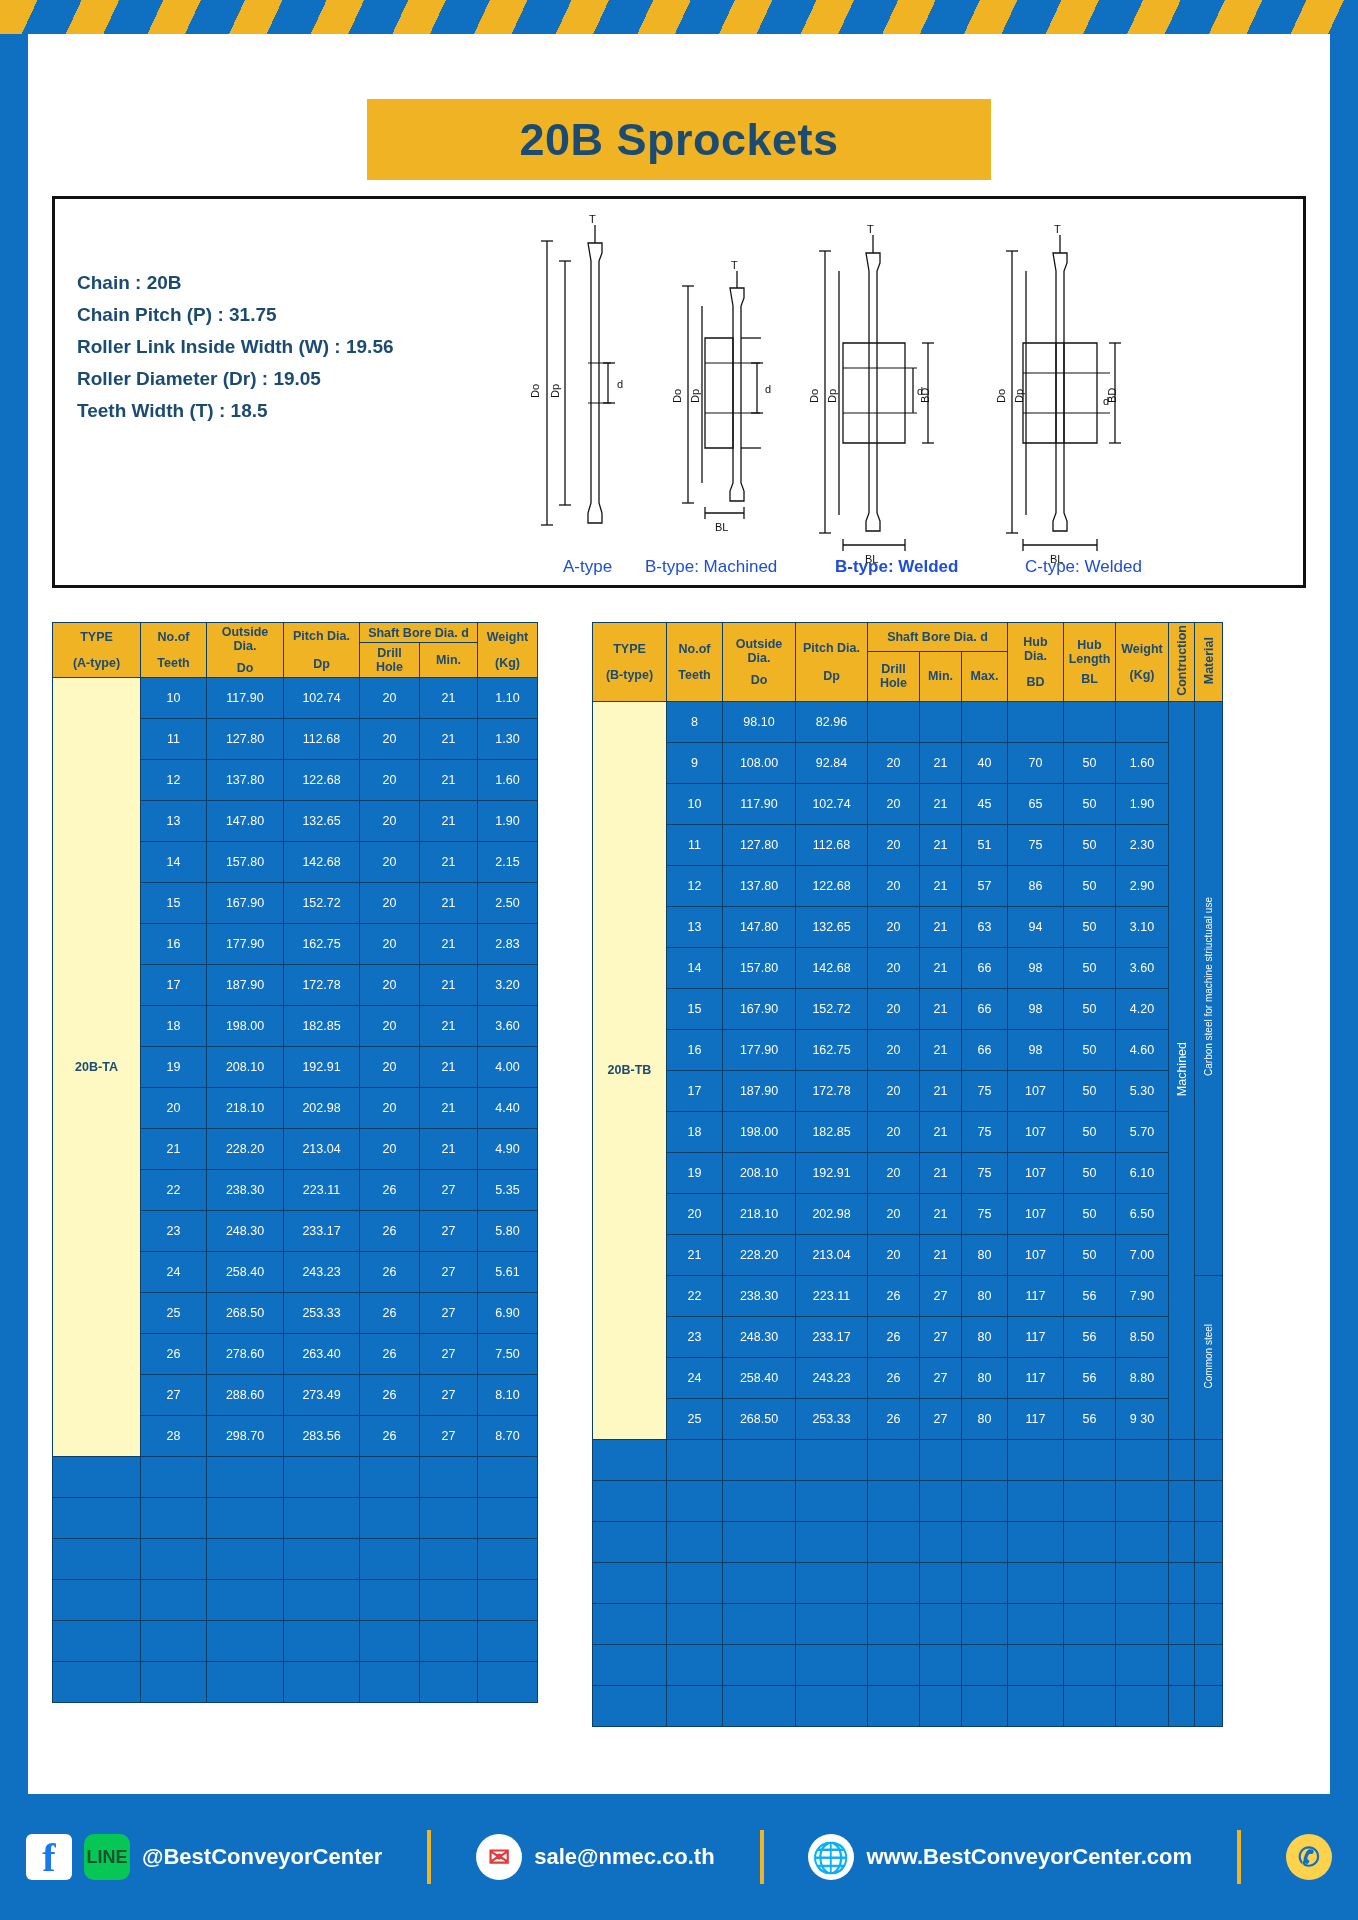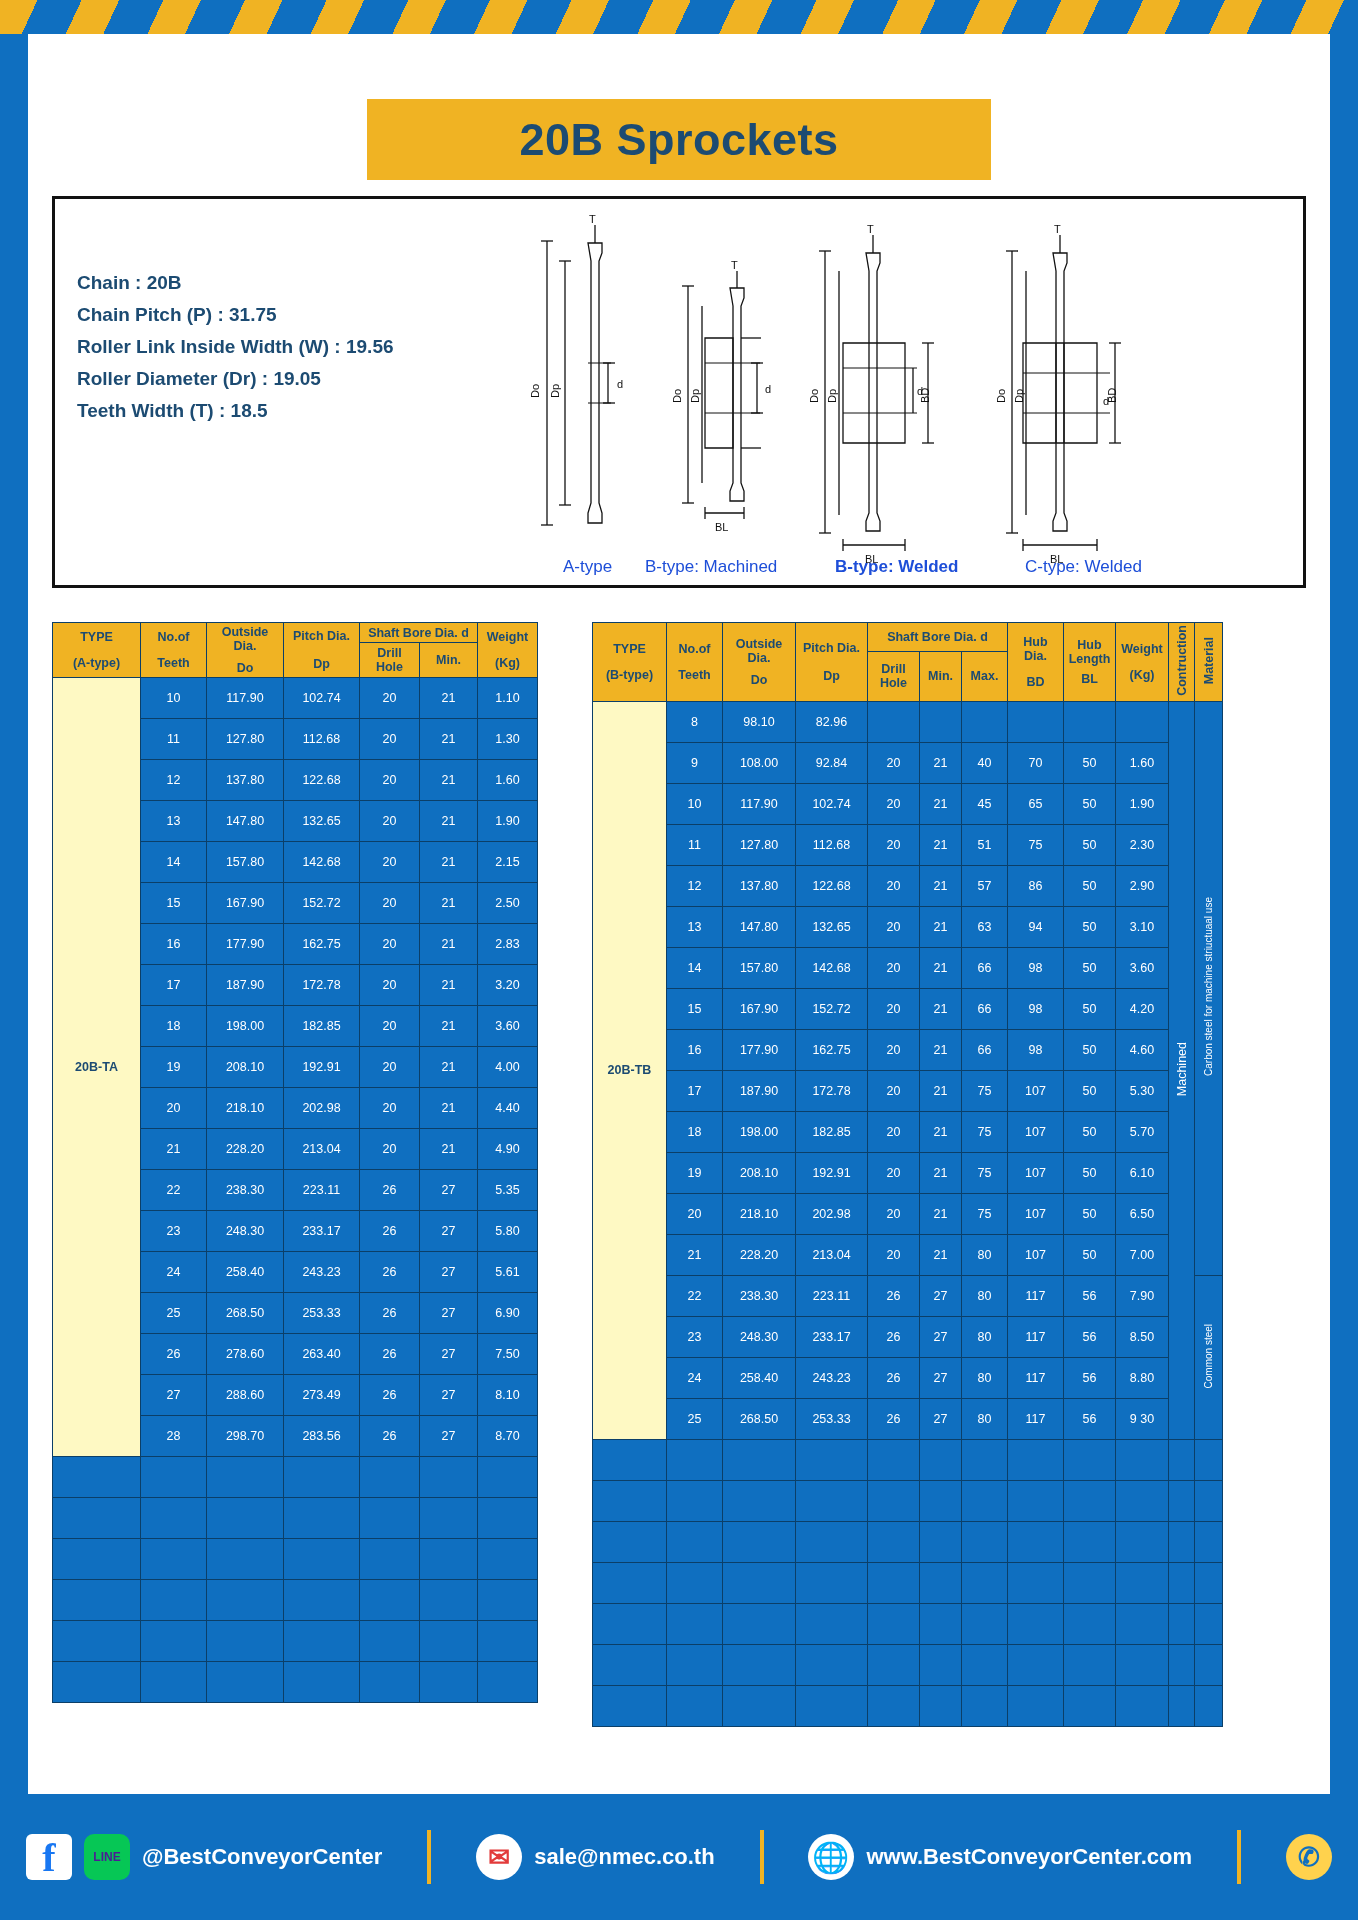--- a/index.html
+++ b/index.html
@@ -87,21 +87,21 @@
   
   .footer{
     position:absolute; left:0; bottom:0; width:1358px; height:126px;
     display:flex; align-items:center; justify-content:space-between;
     padding:0 26px; color:#fff;
   }
   .f-item{ display:flex; align-items:center; gap:12px; font-size:22px; font-weight:bold; }
   .f-sep{ width:4px; height:54px; background:#f0b323; }
   .ic{ width:46px; height:46px; border-radius:8px; display:flex; align-items:center; justify-content:center; }
   .ic.fb{ background:#fff; color:#1877f2; font-size:40px; font-weight:bold; font-family:"Liberation Serif",serif; border-radius:6px;}
-  .ic.line{ background:#06c755; color:#4c1d95; font-size:12px; border-radius:10px;}
+  .ic.line{ background:#06c755; color:#14532d; font-size:18px; border-radius:10px;}
   .ic.mail{ background:#fff; color:#e23b3b; font-size:26px; border-radius:50%;}
   .ic.web{ background:#fff; color:#2196f3; font-size:30px; border-radius:50%;}
   .ic.tel{ background:#ffd24d; color:#0f6fc0; font-size:26px; border-radius:50%;}
 </style>
 </head>
 <body>
 
 <div class="page-frame"></div>
 <div class="chev-band"></div>
 <div class="inner-white"></div>

